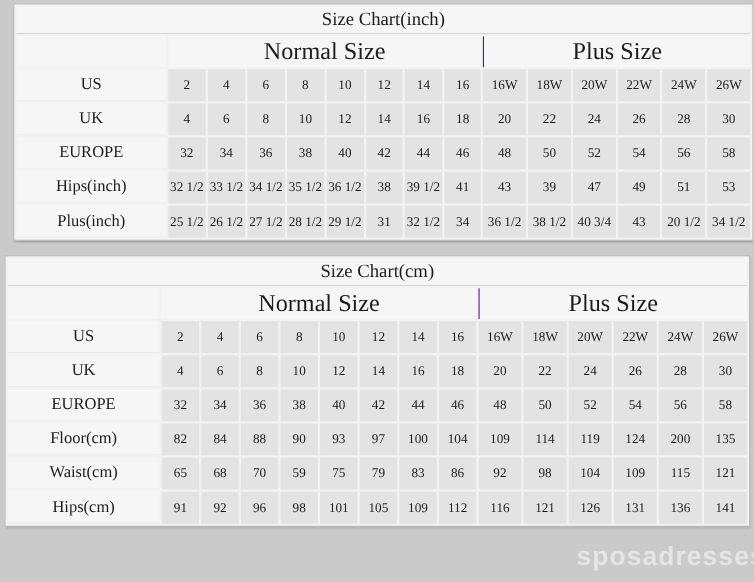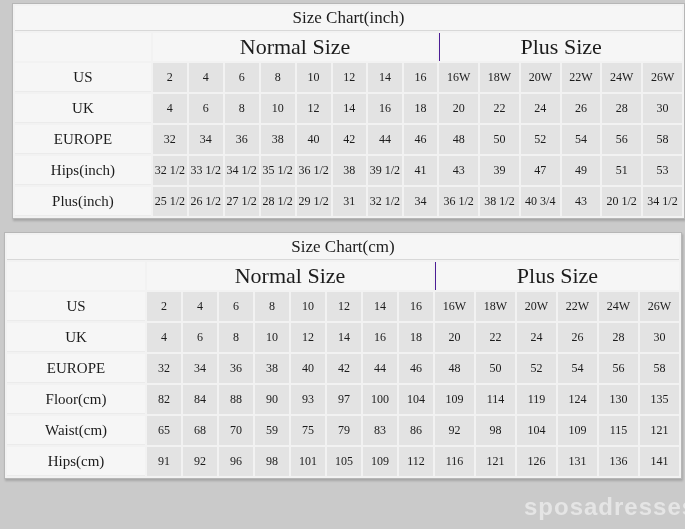--- a/index.html
+++ b/index.html
@@ -282,21 +282,21 @@
           <td class="data-cell">88</td>
           <td class="data-cell">90</td>
           <td class="data-cell">93</td>
           <td class="data-cell">97</td>
           <td class="data-cell">100</td>
           <td class="data-cell">104</td>
           <td class="data-cell">109</td>
           <td class="data-cell">114</td>
           <td class="data-cell">119</td>
           <td class="data-cell">124</td>
-          <td class="data-cell">130</td>
+          <td class="data-cell">200</td>
           <td class="data-cell">135</td>
         </tr>
         <tr>
           <td class="label-cell">Waist(cm)</td>
           <td class="data-cell">65</td>
           <td class="data-cell">68</td>
           <td class="data-cell">70</td>
           <td class="data-cell">59</td>
           <td class="data-cell">75</td>
           <td class="data-cell">79</td>

